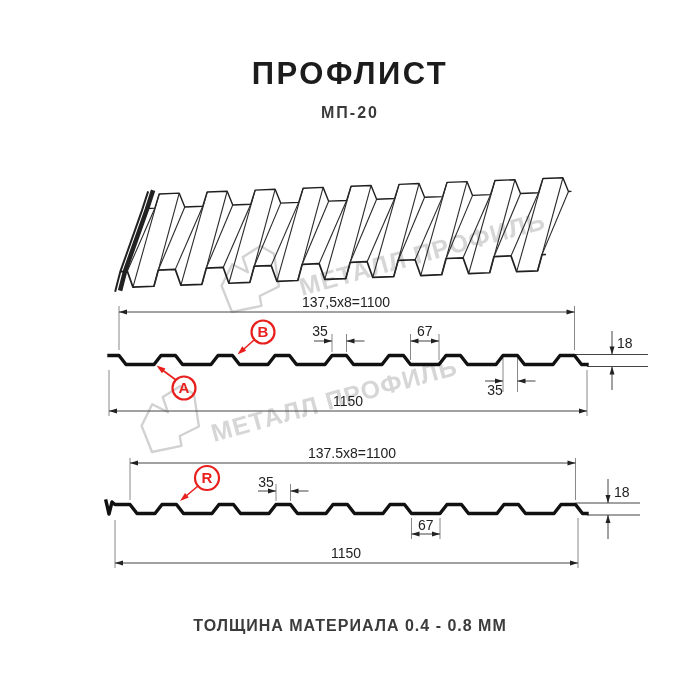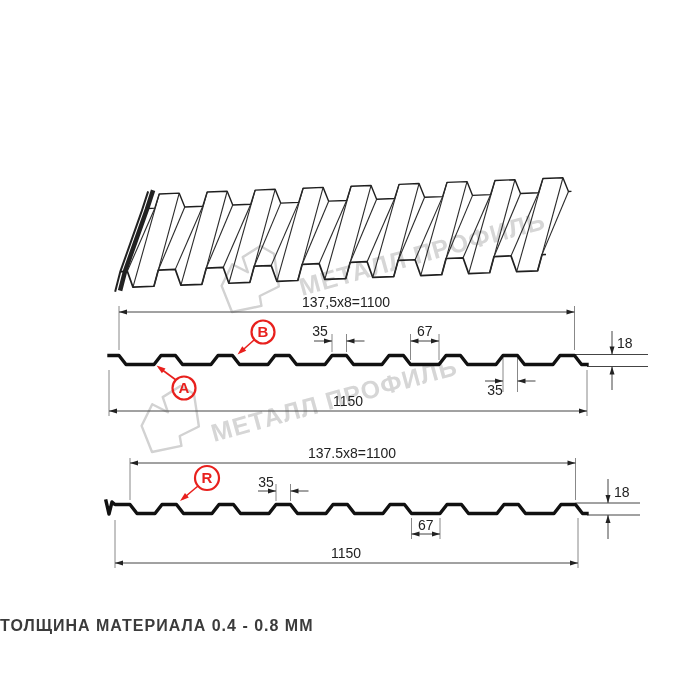--- a/index.html
+++ b/index.html
@@ -1,21 +1,21 @@
 <!DOCTYPE html>
 <html><head>
 <meta charset="utf-8">
 <style>
   html,body{margin:0;padding:0;background:#fff;}
   .page{position:relative;width:700px;height:700px;background:#ffffff;overflow:hidden;
         font-family:"Liberation Sans", sans-serif;}
   .hdr{position:absolute;top:56px;left:0;width:700px;text-align:center;}
   .hdr h1{margin:0;font-size:31px;font-weight:800;letter-spacing:2.5px;color:#1c1c1c;}
   .hdr .sub{margin-top:12px;font-size:16px;font-weight:600;letter-spacing:2px;color:#3a3a3a;}
-  .foot{position:absolute;top:617px;left:0;width:700px;
+  .foot{position:absolute;top:617px;left:0;width:700px;text-align:center;
         font-size:16px;font-weight:600;letter-spacing:1px;color:#3b3b3b;}
   svg{position:absolute;top:0;left:0;}
   svg text{font-family:"Liberation Sans", sans-serif;}
   .dim{font-size:14px;fill:#222222;}
   .lbl{font-size:15px;font-weight:bold;fill:#e8201d;}
   .wmtx{font-size:25px;font-weight:bold;fill:#d6d6d6;letter-spacing:1px;}
   .profile{fill:none;stroke:#111111;stroke-width:3.4;stroke-linejoin:round;stroke-linecap:square;}
   .ext{stroke:#888888;stroke-width:1;fill:none;}
   .dln{stroke:#444444;stroke-width:1;fill:none;}
   .ah{fill:#222222;stroke:none;}
@@ -23,20 +23,24 @@
   .redah{fill:#e8201d;stroke:none;}
   .p3d{fill:none;stroke:#1f1f1f;stroke-width:1.4;stroke-linejoin:round;}
   .c3d{stroke:#2a2a2a;stroke-width:1.1;}
   .wml{fill:none;stroke:#d2d2d2;stroke-width:2.4;stroke-linejoin:round;}
 </style>
 </head>
 <body>
 
 <div class="page">
 
+  <div class="hdr">
+    <h1>ПРОФЛИСТ</h1>
+    <div class="sub">МП-20</div>
+  </div>
 
   <svg width="700" height="700" viewBox="0 0 700 700">
 
     <g>
       <g transform="translate(232,312) rotate(-15.5)">
         <path class="wml" d="M 0,0 L -3,-28 L 13,-46 L 26,-34 L 25,-50 L 45,-56 L 56,-45 L 52,-12 L 31,-8 L 30,2 Z"></path>
       </g>
       <g transform="translate(302,296) rotate(-15.5)">
         <text class="wmtx" x="0" y="0">МЕТАЛЛ ПРОФИЛЬ</text>
       </g>

